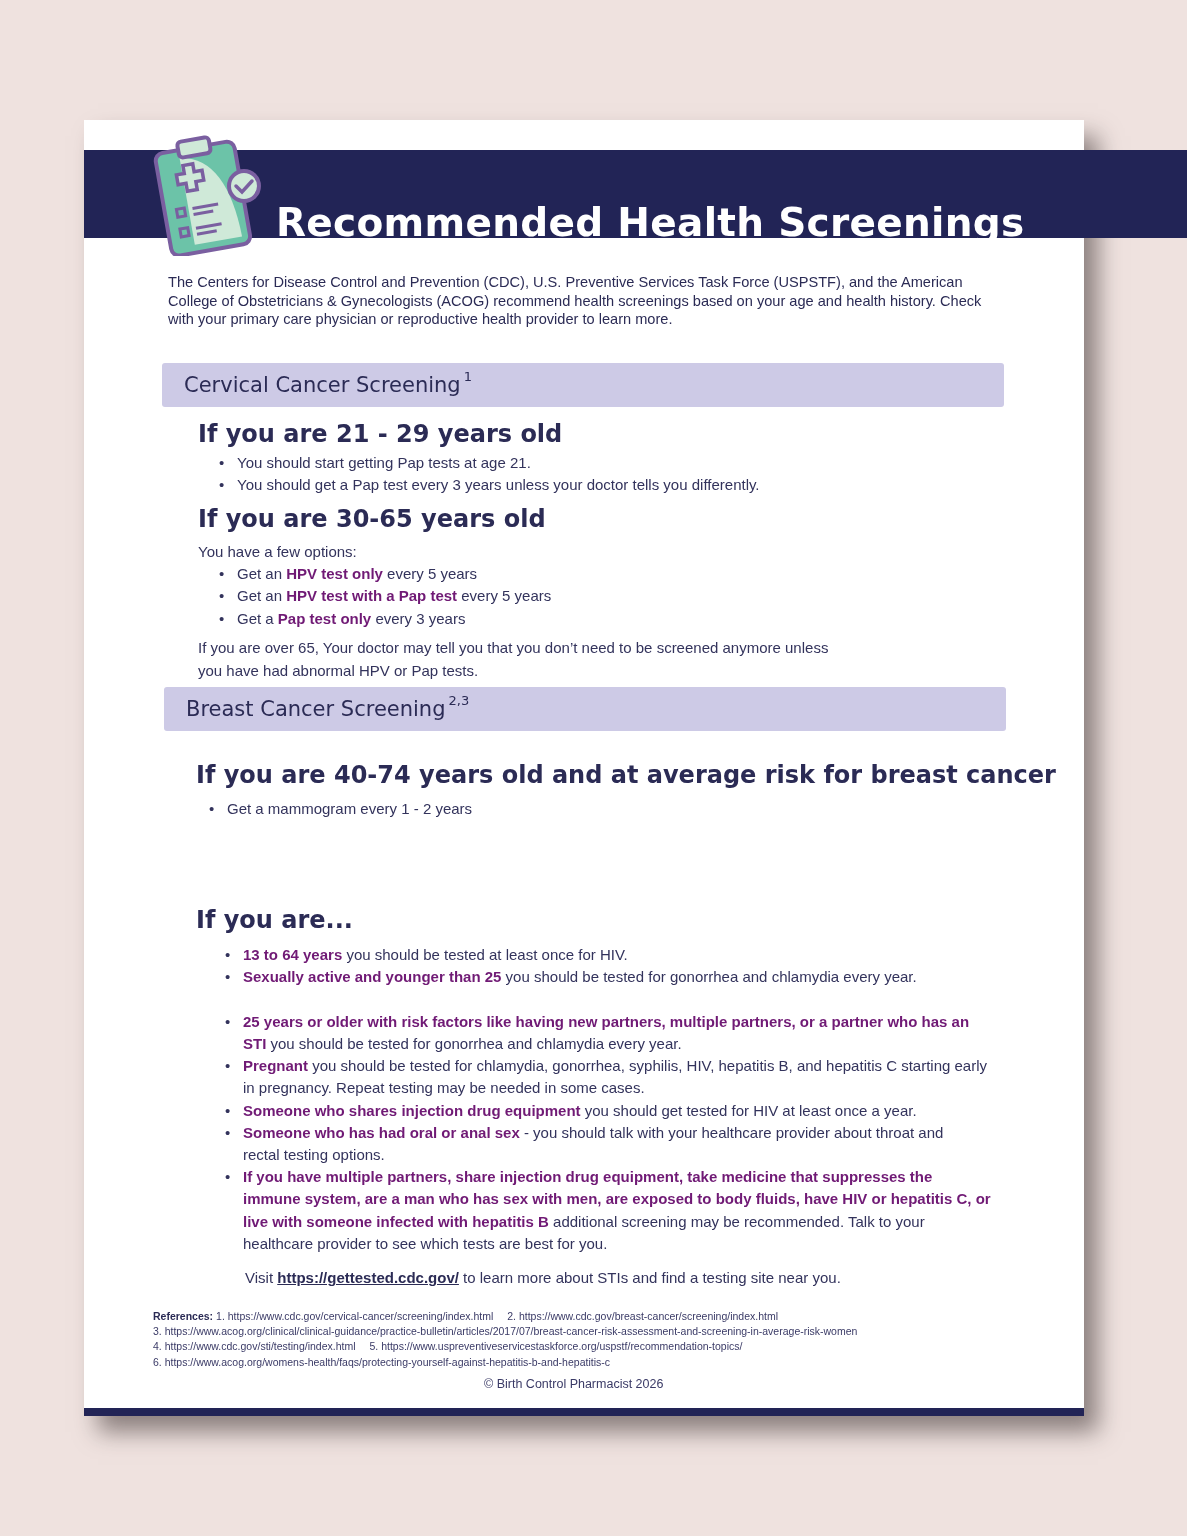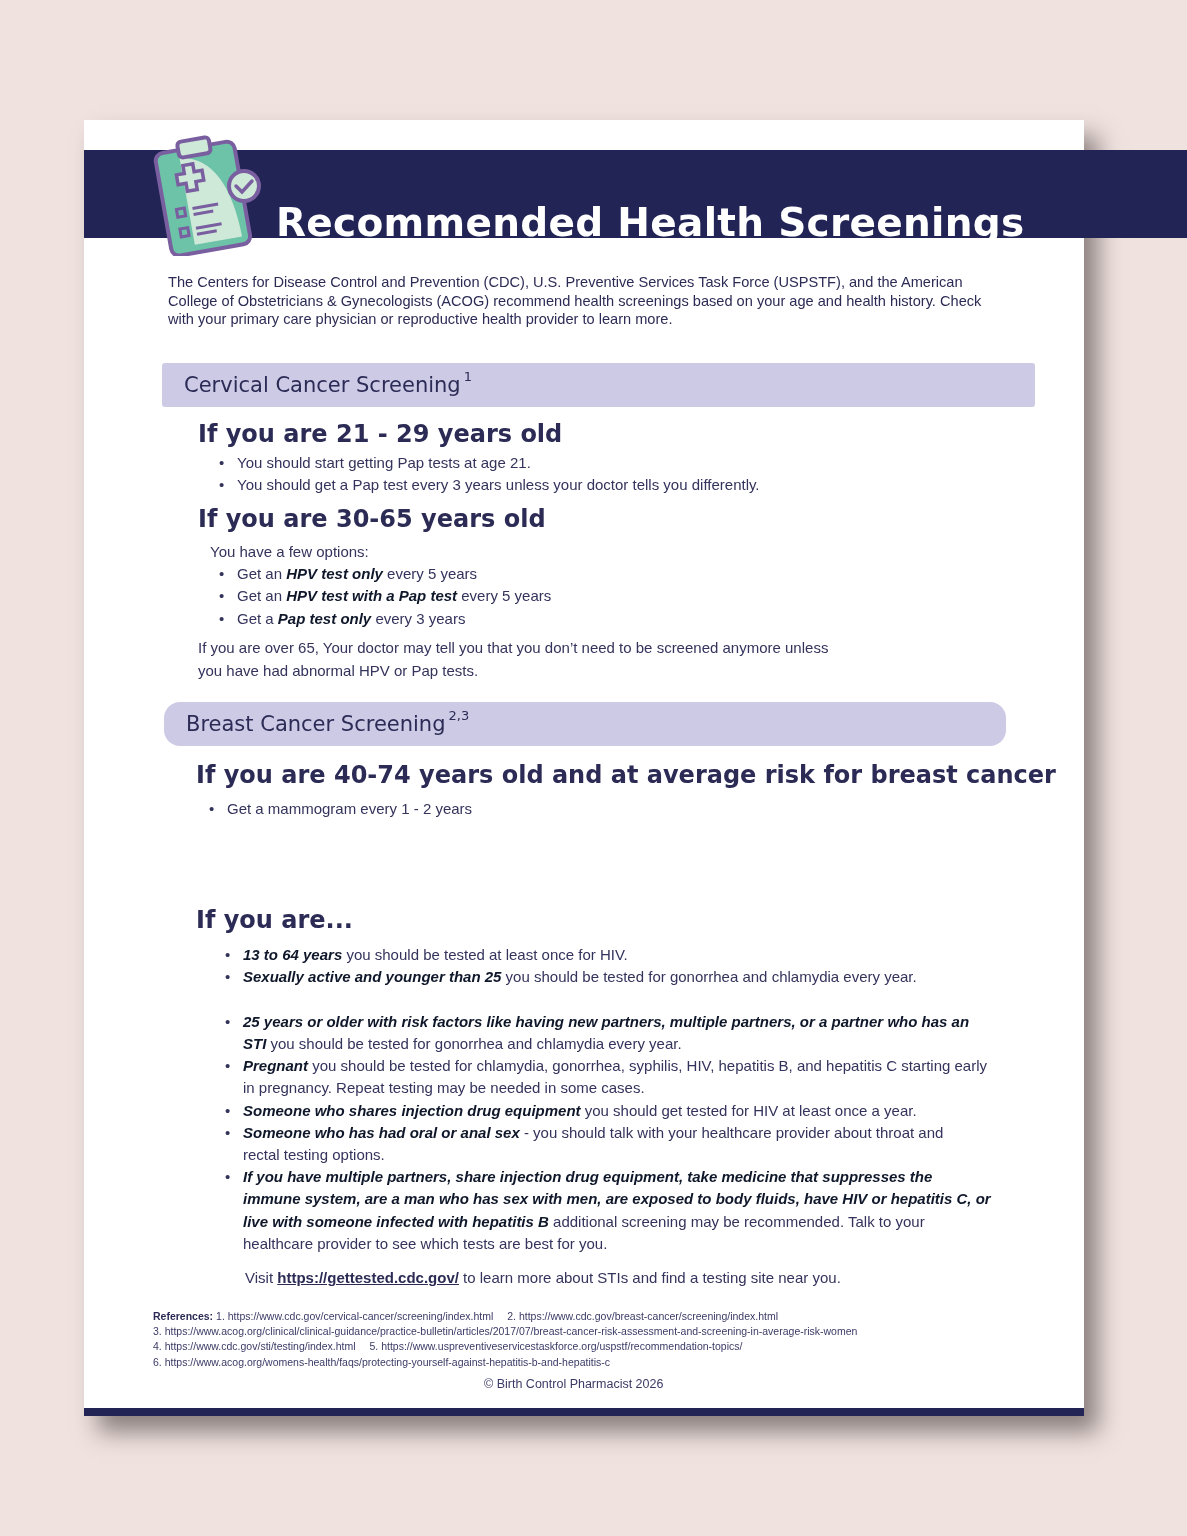--- a/index.html
+++ b/index.html
@@ -32,21 +32,21 @@
     font-family:"DejaVu Sans", sans-serif;
   }
   .sec-title sup { font-size:13px; position:relative; top:-3px; margin-left:3px; }
   .h2 {
     position:absolute; font-size:24px; font-weight:bold; color:#2b2b55; white-space:nowrap;
     font-family:"DejaVu Sans", sans-serif;
   }
   .txt { position:absolute; font-size:15px; color:#33335c; white-space:nowrap; }
   .bul { position:absolute; font-size:15px; color:#33335c; }
   .bul::before { content:"•"; position:absolute; left:-18px; top:0; }
-  .bul b { color:#0f172a;font-style:italic; }
+  .bul b { color:#701a75; }
   .sti-list .bul { line-height:22.3px; width:750px; white-space:normal; }
   a.link { color:#2b2b55; font-weight:bold; text-decoration:underline; }
   .refs {
     position:absolute; left:69px; top:1189px; font-size:10.5px; color:#3a3a66; line-height:15.2px; white-space:nowrap;
   }
   .refs b { color:#2b2b55; }
   .refs span.gap { display:inline-block; width:14px; }
   .copyright {
     position:absolute; left:400px; top:1257px; font-size:12.5px; color:#3a3a66; white-space:nowrap;
   }
@@ -73,36 +73,36 @@
       <rect x="28" y="94" width="8" height="8" fill="none" stroke="#7a5fa0" stroke-width="3"></rect>
       <line x1="44" y1="96" x2="70" y2="96" stroke="#7a5fa0" stroke-width="3"></line>
       <line x1="44" y1="102" x2="64" y2="102" stroke="#7a5fa0" stroke-width="3"></line>
     </g>
     <circle cx="98" cy="56" r="15" fill="#cfe9d8" stroke="#7a5fa0" stroke-width="4"></circle>
     <path d="M 90 56 l 6 6 l 10 -11" fill="none" stroke="#7a5fa0" stroke-width="3.5" stroke-linecap="round"></path>
   </svg>
 
   <div class="intro">The Centers for Disease Control and Prevention (CDC), U.S. Preventive Services Task Force (USPSTF), and the American College of Obstetricians &amp; Gynecologists (ACOG) recommend health screenings based on your age and health history. Check with your primary care physician or reproductive health provider to learn more.</div>
 
-  <div class="sec-bar" style="top:243px;padding-left:31px;">
+  <div class="sec-bar" style="top:243px;">
     <div class="sec-title"><span>Cervical Cancer Screening</span><sup>1</sup></div>
   </div>
   <div class="h2" style="left:114px; top:300px;">If you are 21 - 29 years old</div>
   <div class="bul" style="left:153px; top:334px;">You should start getting Pap tests at age 21.</div>
   <div class="bul" style="left:153px; top:356px;">You should get a Pap test every 3 years unless your doctor tells you differently.</div>
 
   <div class="h2" style="left:114px; top:385px;">If you are 30-65 years old</div>
-  <div class="txt" style="left:126px; top:423px;">You have a few options:</div>
+  <div class="txt" style="left:114px; top:423px;">You have a few options:</div>
   <div class="bul" style="left:153px; top:445px;"><span>Get an </span><b>HPV test only</b><span> every 5 years</span></div>
   <div class="bul" style="left:153px; top:467px;"><span>Get an </span><b>HPV test with a Pap test</b><span> every 5 years</span></div>
   <div class="bul" style="left:153px; top:490px;"><span>Get a </span><b>Pap test only</b><span> every 3 years</span></div>
   <div class="txt" style="left:114px; top:519px;">If you are over 65, Your doctor may tell you that you don’t need to be screened anymore unless</div>
   <div class="txt" style="left:114px; top:542px;">you have had abnormal HPV or Pap tests.</div>
 
-  <div class="sec-bar" style="top:582px; left:80px;border-radius:16px;">
+  <div class="sec-bar" style="top:567px; left:80px;">
     <div class="sec-title"><span>Breast Cancer Screening</span><sup>2,3</sup></div>
   </div>
   <div class="h2" style="left:112px; top:641px;">If you are 40-74 years old and at average risk for breast cancer</div>
   <div class="bul" style="left:143px; top:680px;">Get a mammogram every 1 - 2 years</div>
 
   <div class="h2" style="left:112px; top:786px;">If you are...</div>
 
   <div class="sti-list">
     <div class="bul" style="left:159px; top:824px;"><b>13 to 64 years</b><span> you should be tested at least once for HIV.</span></div>
     <div class="bul" style="left:159px; top:846px; width:730px;"><b>Sexually active and younger than 25</b><span> you should be tested for gonorrhea and chlamydia every year.</span></div>

